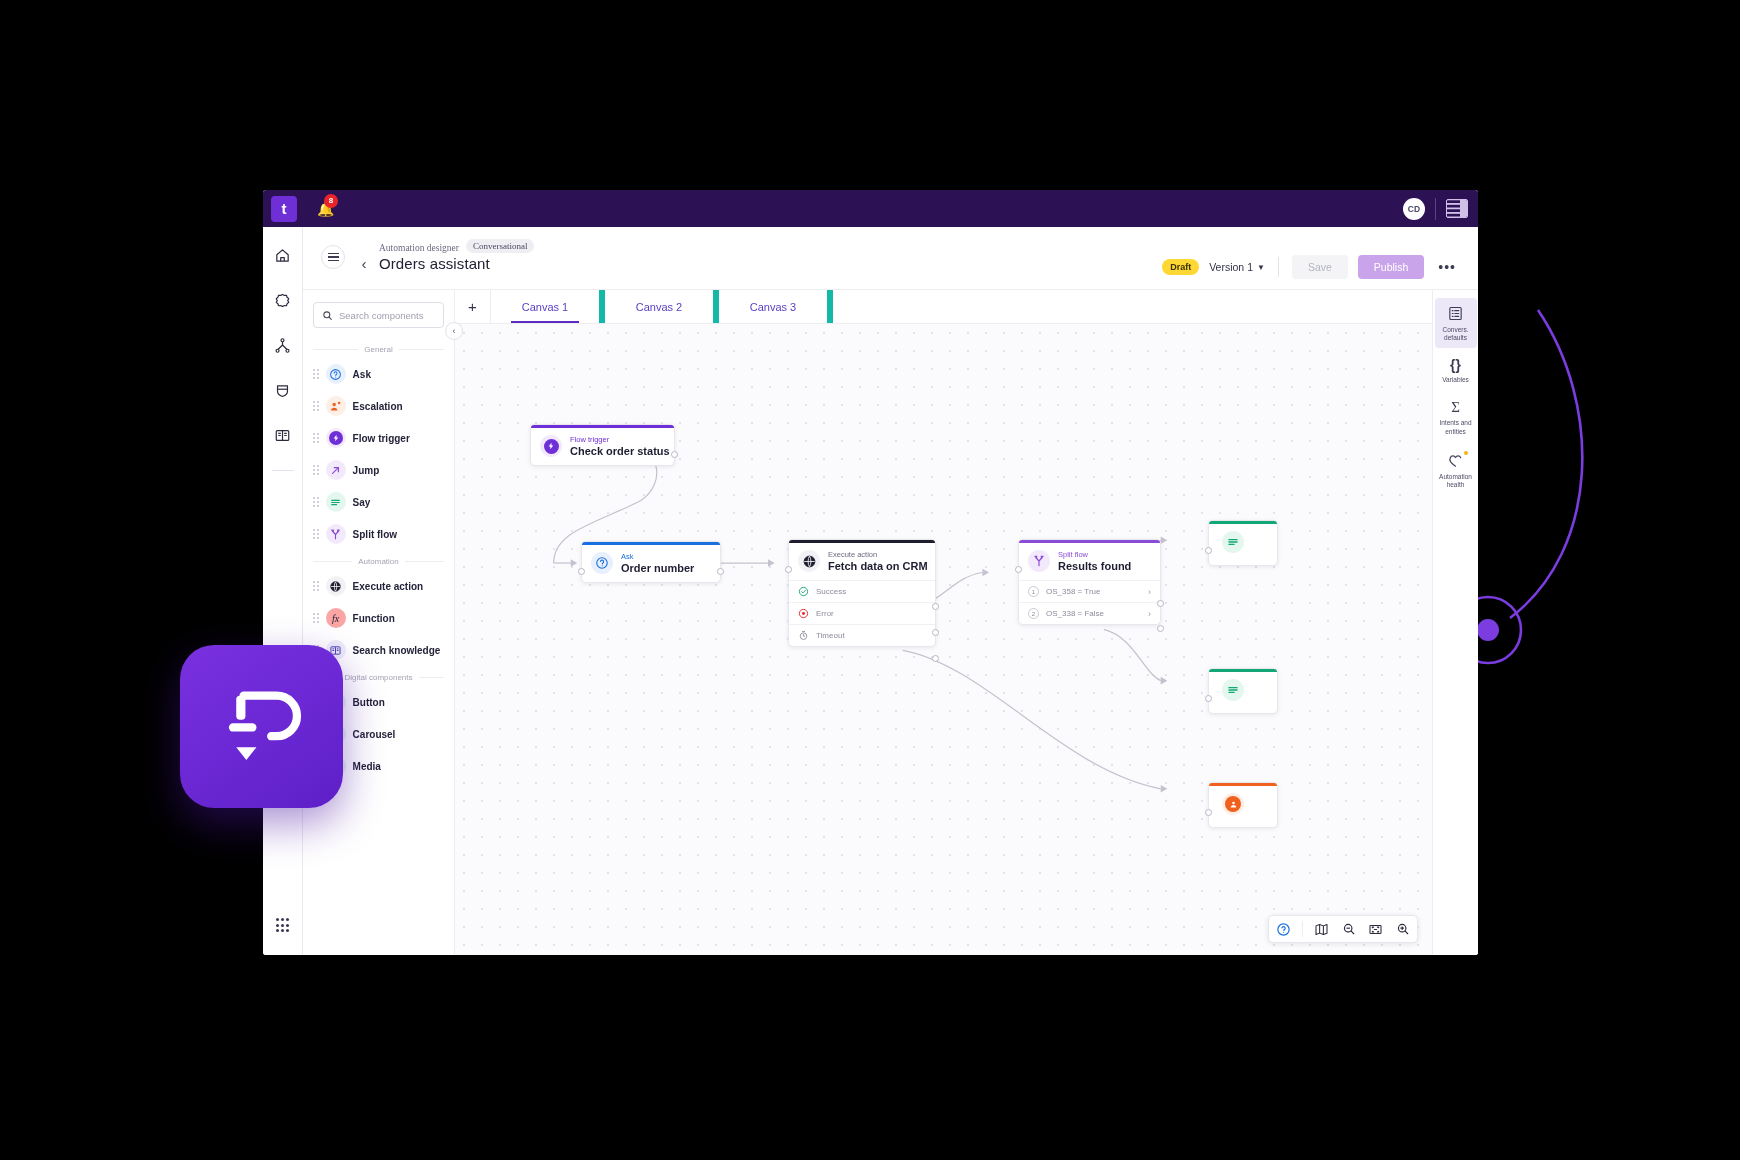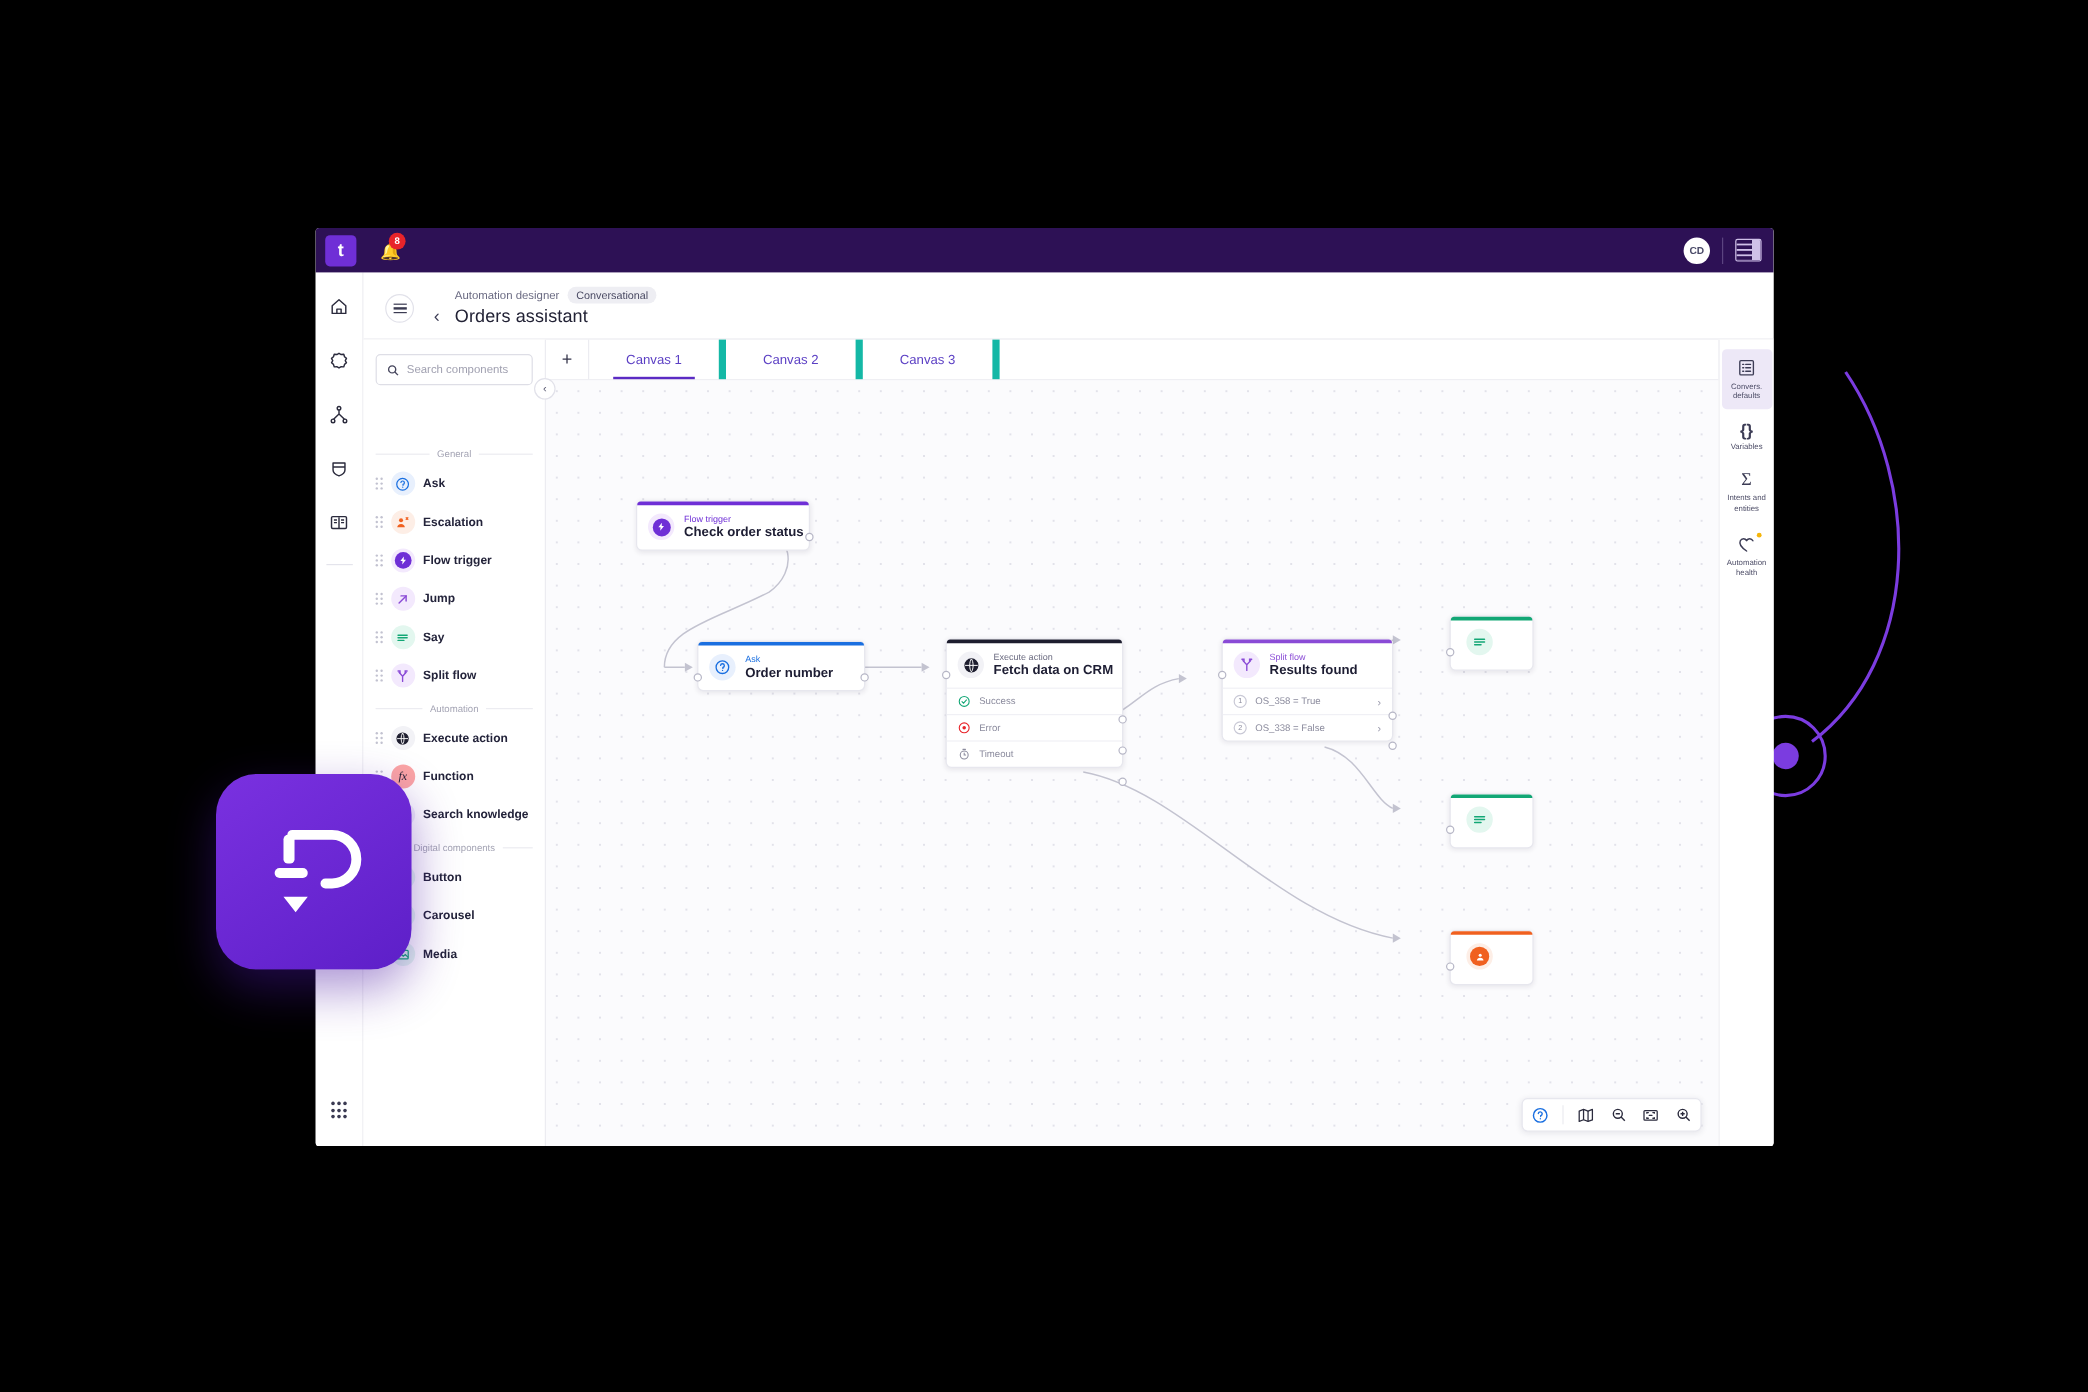--- a/index.html
+++ b/index.html
@@ -90,21 +90,21 @@
   .page-header { padding: 12px 18px 10px 18px; display: flex; align-items: flex-start; flex-shrink: 0; }
   .hamburger {
     width: 24px; height: 24px; border-radius: 50%;
     border: 1px solid #e2e2ea; background: #fff;
     display: flex; align-items: center; justify-content: center;
     margin-right: 12px; margin-top: 6px; flex-shrink: 0;
   }
   .hamburger .bars { width: 11px; }
   .hamburger .bars i { display: block; height: 1.4px; background: #3b3b52; margin: 2px 0; }
   .header-left { display: flex; flex-direction: column; }
-  .breadcrumb { display: flex; align-items: center; gap: 7px; margin-bottom: 2px; padding-left: 22px; }
+  .breadcrumb { display: flex; align-items: flex-end; gap: 7px; margin-bottom: 2px; padding-left: 22px; font-family: Liberation Serif, serif; }
   .crumb-text { font-size: 9.5px; color: #6a6a82; }
   .crumb-chip {
     font-size: 9px; color: #4a4a63; background: #eeeef3;
     border-radius: 9px; padding: 2px 7px;
   }
   .title-row { display: flex; align-items: center; gap: 8px; }
   .back-chevron { font-size: 15px; color: #3c3c55; width: 14px; text-align: center; }
   .page-title { font-size: 15px; color: #222235; font-weight: normal; letter-spacing: .1px; }
 
   .header-right { margin-left: auto; display: flex; align-items: center; gap: 10px; padding-top: 16px; }
@@ -123,21 +123,21 @@
   .btn-publish { background: #c9a4ea; color: #ffffff; }
   .dots-btn { color: #3c3c55; font-size: 14px; letter-spacing: 1px; padding: 0 4px; }
 
   
   .content-row { flex: 1; display: flex; min-height: 0; border-top: 1px solid #ececf1; }
 
   
   .palette {
     width: 152px; flex-shrink: 0; background: #fff;
     border-right: 1px solid #ececf1; padding: 10px 0 0 0;
-    display: flex; flex-direction: column; position: relative; gap: 36px;
+    display: flex; flex-direction: column; position: relative;
   }
   .search-box {
     margin: 2px 10px 10px 10px; height: 26px;
     border: 1px solid #dedee6; border-radius: 4px;
     display: flex; align-items: center; gap: 6px; padding: 0 8px;
   }
   .search-box svg { flex-shrink: 0; }
   .search-input {
     border: none; outline: none; font-size: 9.5px; color: #30304a;
     font-family: inherit; width: 100%; background: transparent;
@@ -342,20 +342,31 @@
           <div class="header-left">
             <div class="breadcrumb">
               <span class="crumb-text">Automation designer</span>
               <span class="crumb-chip">Conversational</span>
             </div>
             <div class="title-row">
               <span class="back-chevron">‹</span>
               <span class="page-title">Orders assistant</span>
             </div>
           </div>
+          <div class="header-right">
+            <span class="draft-badge">Draft</span>
+            <span class="version-sel">
+              <span>Version 1</span>
+              <span class="version-caret">▼</span>
+            </span>
+            <span class="hr-divider"></span>
+            <button class="btn btn-save">Save</button>
+            <button class="btn btn-publish">Publish</button>
+            <span class="dots-btn">•••</span>
+          </div>
         </div>
 
         <div class="content-row">
 
           <div class="palette">
             <div class="search-box">
               <svg width="11" height="11" viewBox="0 0 24 24" fill="none" stroke="#45455c" stroke-width="2.4">
                 <circle cx="10.5" cy="10.5" r="6.5"></circle>
                   <path d="M15.4 15.4 L21 21"></path>
               </svg>

